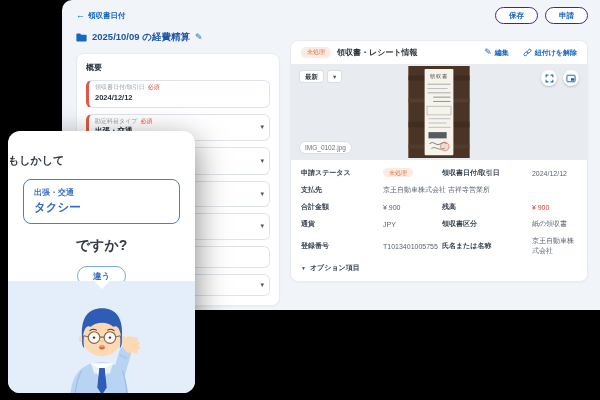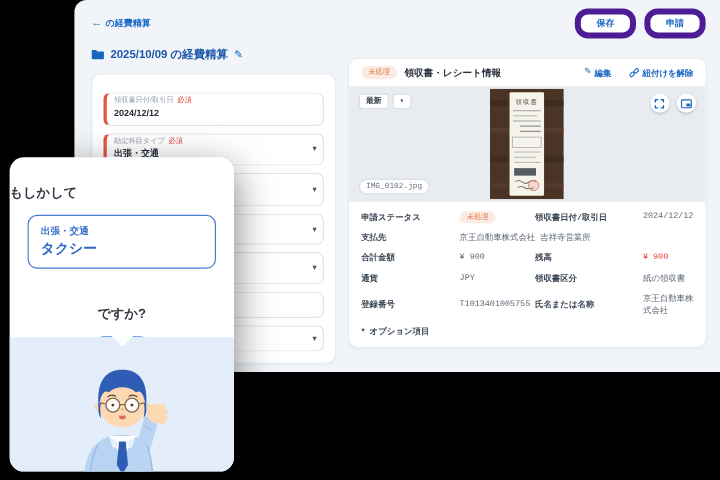--- a/index.html
+++ b/index.html
@@ -11,42 +11,42 @@
   }
   
   .app-window{
     position:absolute;left:62px;top:0;width:538px;height:310px;
     background:#f1f5f9;border-radius:10px 0 0 10px;
   }
   .topbar{display:flex;align-items:center;justify-content:space-between;padding:7px 12px 0 14px;}
   .back-link{display:flex;align-items:center;gap:3px;color:#1766c2;font-size:7.5px;font-weight:600;cursor:pointer;}
   .back-arrow{font-size:9px;line-height:1;}
   .topbar-actions{display:flex;gap:7px;}
-  .pill-btn{font-size:7.5px;font-weight:700;color:#1766c2;background:#fff;border:5px solid #4c1d95;
+  .pill-btn{font-size:7.5px;font-weight:700;color:#1766c2;background:#fff;border:1px solid #4c1d95;
     border-radius:11px;padding:3px 13px;line-height:1.2;cursor:pointer;font-family:inherit;}
   .title-row{display:flex;align-items:center;gap:5px;padding:7px 4px 0 14px;}
   .doc-title{font-size:9.5px;font-weight:700;color:#1d55a8;}
   .pencil{color:#1766c2;font-size:9px;line-height:1;}
   .content{display:flex;gap:10px;padding:9px 12px 0 14px;align-items:flex-start;}
 
   
   .card{background:#fff;border:1px solid #e8ecf1;border-radius:8px;box-shadow:0 1px 2px rgba(30,50,80,.04);}
   .summary-card{width:204px;padding:8px 9px 9px;box-sizing:border-box;flex:none;}
   .card-heading{font-size:8px;font-weight:700;color:#28303c;}
   .summary-fields{margin-top:7px;display:flex;flex-direction:column;gap:6px;}
   .field{position:relative;border:1px solid #dfe4ea;border-left:3px solid #e25744;border-radius:6px;
     padding:3px 14px 4px 6px;min-height:17px;background:#fff;}
   .field-label{font-size:6px;color:#97a0ad;line-height:1.3;}
   .req{color:#e03e2d;margin-left:3px;font-size:6px;}
   .field-value{font-size:7.5px;font-weight:700;color:#28303c;margin-top:1px;line-height:1.3;}
   .caret{position:absolute;right:5px;top:50%;transform:translateY(-50%);font-size:7px;color:#4a5560;}
   .field.empty{min-height:13px;}
 
   
-  .right-col{flex:1;display:flex;flex-direction:row;gap:8px;margin-top:-13px;font-family:Liberation Mono, monospace;}
+  .right-col{flex:1;display:flex;flex-direction:row;gap:8px;margin-top:-13px;}
   .receipt-card{overflow:hidden;}
   .receipt-header{display:flex;align-items:center;gap:6px;padding:6px 10px;}
   .status-pill{font-size:6px;color:#dd7a45;background:#fcebe2;border-radius:7px;padding:1.5px 6px;line-height:1.2;}
   .receipt-title{font-size:8px;font-weight:700;color:#28303c;flex:1;}
   .hlink{display:flex;align-items:center;gap:3px;color:#1766c2;font-size:7px;font-weight:600;cursor:pointer;}
   .hlink + .hlink{margin-left:8px;}
 
   .viewer{position:relative;height:96px;background:#e8ebef;}
   .chip{position:absolute;font-size:6.5px;background:#fff;border:1px solid #d9dee4;border-radius:3px;
     padding:1px 5px;color:#39434f;line-height:1.4;}
@@ -76,58 +76,59 @@
 
   
   .dialog{
     position:absolute;left:8px;top:131px;width:187px;height:262px;background:#fff;border-radius:12px;
     box-shadow:0 10px 32px rgba(0,0,0,.5);z-index:10;overflow:hidden;
   }
   .dialog-prompt{margin-top:22px;text-align:left;font-size:11px;font-weight:700;color:#333a45;}
   .suggest-box{margin:11px 15px 0;border:1.5px solid #4a7dd0;border-radius:8px;padding:7px 10px 8px;cursor:pointer;}
   .suggest-cat{font-size:8px;color:#3a6fc8;font-weight:600;}
   .suggest-item{font-size:11.5px;color:#2f68c5;font-weight:700;margin-top:2px;}
-  .dialog-question{margin-top:30px;text-align:center;font-size:11px;font-weight:700;color:#333a45;}
+  .dialog-question{margin-top:13px;text-align:center;font-size:14px;font-weight:700;color:#333a45;}
   .dialog-buttons{margin-top:11px;display:flex;justify-content:center;gap:28px;}
   .btn-no{background:#fff;border:1.3px solid #7aa7dd;color:#2f68c5;border-radius:12px;padding:4px 15px;
     font-size:8.5px;font-weight:700;cursor:pointer;font-family:inherit;line-height:1.2;}
   .btn-yes{background:#1c66c9;border:1.3px solid #1c66c9;color:#fff;border-radius:12px;padding:4px 14px;
     font-size:8.5px;font-weight:700;cursor:pointer;font-family:inherit;line-height:1.2;}
   .dialog-art{position:absolute;left:0;bottom:0;width:100%;height:112px;background:#e4eefb;}
   .notch{position:absolute;left:50%;top:-1px;transform:translateX(-50%);width:0;height:0;
     border-left:9px solid transparent;border-right:9px solid transparent;border-top:9px solid #fff;}
   .character{position:absolute;left:50%;bottom:-2px;transform:translateX(-50%);}
 </style>
 </head>
 <body>
 
 <div class="app-window">
 
   <div class="topbar">
     <div class="back-link">
       <span class="back-arrow">←</span>
-      <span>の経費精算</span>
+      <span>領収書日付</span>
     </div>
     <div class="topbar-actions">
       <button class="pill-btn">保存</button>
       <button class="pill-btn">申請</button>
     </div>
   </div>
 
   <div class="title-row">
     <svg width="11" height="9" viewBox="0 0 14 11">
       <path d="M0.5,1.5 a1,1 0 0 1 1,-1 h3.6 l1.6,1.6 h5.8 a1,1 0 0 1 1,1 v6.4 a1,1 0 0 1 -1,1 h-11 a1,1 0 0 1 -1,-1 z" fill="#1766c2"></path>
     </svg>
     <span class="doc-title">2025/10/09 の経費精算</span>
     <span class="pencil">✎</span>
   </div>
 
   <div class="content">
 
     <div class="card summary-card">
+      <div class="card-heading">概要</div>
       <div class="summary-fields">
 
         <div class="field">
           <div class="field-label"><span>領収書日付/取引日</span><span class="req">必須</span></div>
           <div class="field-value">2024/12/12</div>
         </div>
 
         <div class="field">
           <div class="field-label"><span>勘定科目タイプ</span><span class="req">必須</span></div>
           <div class="field-value">出張・交通</div>

